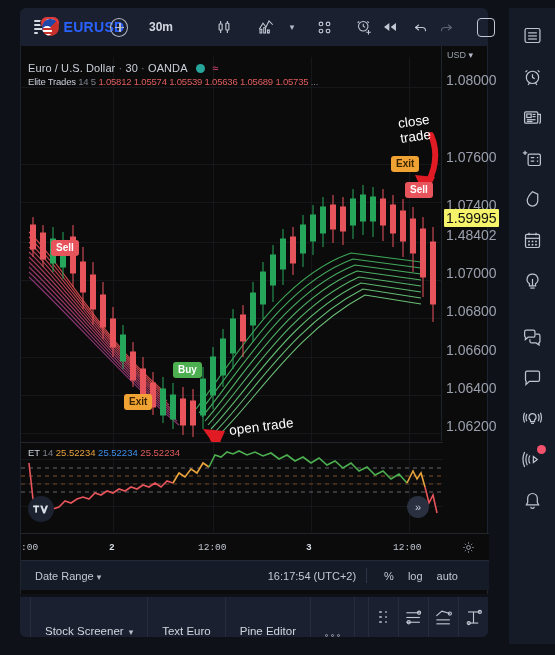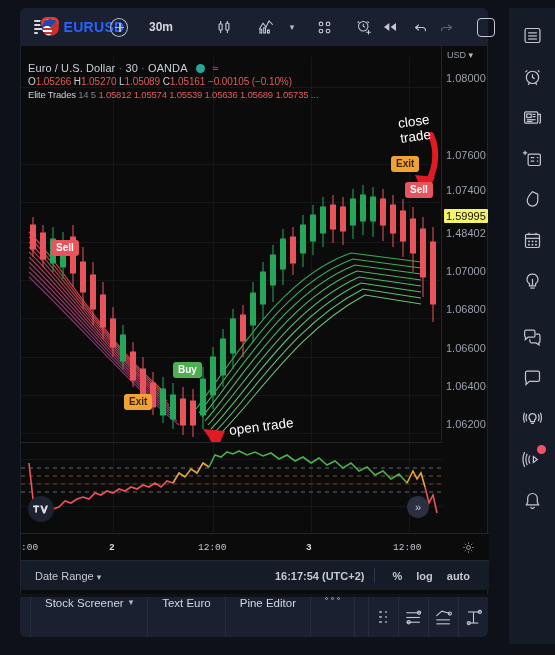--- a/index.html
+++ b/index.html
@@ -93,21 +93,21 @@
     background:#0b0b0c; overflow:hidden;text-decoration:underline;
   }
   #price-axis {
     position:absolute; right:0; top:0; width:46px; height:395px;
     background:#0b0b0c; border-left:1px solid #1e2330;
   }
   .axis-unit {
     position:absolute; left:5px; top:4px; color:#9aa0ad; font-size:9px;
   }
   .axis-tick {
-    position:absolute; left:4px; color:#9aa0ad; font-size:11px; white-space:nowrap;
+    position:absolute; left:4px; color:#9aa0ad; font-size:14px; white-space:nowrap;
   }
   .axis-tick.highlight {
     background:#f5f36a; color:#111; padding:1px 2px; border-radius:1px;
     font-weight:500; left:2px;
   }
   .gridline { position:absolute; left:0; width:422px; height:1px; background:#16171a; }
   .vgrid { position:absolute; top:0; height:395px; width:1px; background:#16171a; }
 
   
   #legend { position:absolute; left:7px; top:5px; z-index:5; }
@@ -179,33 +179,33 @@
     color:#9aa0ad;
   }
 
   
   #status-bar {
     position:absolute; left:0; top:514px; width:468px; height:30px;
     background:#161b28; display:flex; align-items:center;
     border-top:1px solid #232938;
   }
   .sb-left { margin-left:14px; color:#c3c8d4; font-size:11px; }
-  .sb-right { margin-left:auto; display:flex; align-items:center; gap:0; margin-right:12px;font-weight:bold;}
+  .sb-right { margin-left:auto; display:flex; align-items:center; gap:0; margin-right:24px;}
   .sb-time { color:#c3c8d4; font-size:11px; }
   .sb-div { width:1px; height:15px; background:#2d3446; margin:0 10px; }
   .sb-btn { color:#c3c8d4; font-size:11px; padding:0 7px; }
 
   
   #bottom-bar {
     position:absolute; left:20px; top:597px; width:468px; height:40px;
     background:#1b2030; border-radius:0 0 6px 6px;
     display:flex; align-items:center;
   }
   .bb-item {
-    display:flex; align-items:flex-start; gap:5px;
+    display:flex; align-items:flex-end; gap:5px;
     height:40px; padding:0 14px; color:#d2d6de; font-size:11.5px;
     border-right:1px solid #262c3c;
   }
   .bb-item.first { border-left:1px solid #262c3c; margin-left:10px; }
   .bb-icon-group { margin-left:auto; display:flex; align-items:center; height:40px;}
   .bb-ic { width:30px; height:40px; display:flex; align-items:center; justify-content:center;
            color:#c3c8d4; border-left:1px solid #262c3c; }
   .dots6 { display:grid; grid-template-columns:repeat(2,3px); gap:2.5px; }
   .dots6 span { width:2.4px;height:2.4px;background:#9aa0ad;border-radius:50%; }
   .dots3 { display:flex; gap:2.5px; }
@@ -362,27 +362,20 @@
       <div class="vgrid" style="left:192px;"></div>
       <div class="vgrid" style="left:290px;"></div>
       <div class="vgrid" style="left:388px;"></div>
 
       <div id="legend">
         <div class="lg-row1">
           <span>Euro / U.S. Dollar</span><span class="sep"> · </span><span>30</span><span class="sep"> · </span><span>OANDA</span>
           <span class="lg-dot"></span>
           <span class="lg-wave">≈</span>
         </div>
-        <div class="lg-row2">
-          <span class="k">O</span><span>1.05266</span>
-          <span class="k">H</span><span>1.05270</span>
-          <span class="k">L</span><span>1.05089</span>
-          <span class="k">C</span><span>1.05161</span>
-          <span>−0.00105 (−0.10%)</span>
-        </div>
         <div class="lg-row3">
           <span class="nm">Elite Trades</span>
           <span class="prm">14 5</span>
           <span>1.05812</span>
           <span>1.05574</span>
           <span>1.05539</span>
           <span>1.05636</span>
           <span>1.05689</span>
           <span>1.05735</span>
           <span class="prm">...</span>
@@ -551,39 +544,46 @@
       <div class="marker m-exit" style="left:370px; top:99px;">Exit</div>
       <div class="marker m-sell" style="left:384px; top:125px;">Sell</div>
     </div>
 
     <div id="price-axis">
       <div class="axis-unit">
         <span>USD</span> <span class="chev">▾</span>
       </div>
       <div class="axis-tick" style="top:26px;">1.08000</div>
       <div class="axis-tick" style="top:103px;">1.07600</div>
-      <div class="axis-tick" style="top:138px;">1.07400</div>
+      <div class="axis-tick" style="top:151px;">1.07400</div>
       <div class="axis-tick highlight" style="top:163px;">1.59995</div>
       <div class="axis-tick" style="top:181px;">1.48402</div>
       <div class="axis-tick" style="top:219px;">1.07000</div>
       <div class="axis-tick" style="top:257px;">1.06800</div>
       <div class="axis-tick" style="top:296px;">1.06600</div>
       <div class="axis-tick" style="top:334px;">1.06400</div>
       <div class="axis-tick" style="top:372px;">1.06200</div>
     </div>
 
     <div id="ind-pane">
       <div class="gridline" style="top:16px;"></div>
       <div class="gridline" style="top:40px;"></div>
       <div class="gridline" style="top:63px;"></div>
       <div class="vgrid" style="left:92px;height:90px;"></div>
       <div class="vgrid" style="left:192px;height:90px;"></div>
       <div class="vgrid" style="left:290px;height:90px;"></div>
       <div class="vgrid" style="left:388px;height:90px;"></div>
 
+      <div id="ind-legend">
+        <span class="nm">ET</span>
+        <span class="pm">14</span>
+        <span style="color:#e8a33d">25.52234</span>
+        <span style="color:#3d8ee8">25.52234</span>
+        <span style="color:#e05c5c">25.52234</span>
+      </div>
 
       <svg width="422" height="90" viewBox="0 0 422 90" style="position:absolute;left:0;top:0;">
 
         <line x1="0" y1="25" x2="422" y2="25" stroke="#6b6f78" stroke-width="0.9" stroke-dasharray="4 4"></line>
         <line x1="0" y1="33" x2="422" y2="33" stroke="#8a5a2a" stroke-width="0.9" stroke-dasharray="4 4"></line>
         <line x1="0" y1="41" x2="422" y2="41" stroke="#7a4a2a" stroke-width="0.9" stroke-dasharray="4 4"></line>
         <line x1="0" y1="49" x2="422" y2="49" stroke="#6b6f78" stroke-width="0.9" stroke-dasharray="4 4"></line>
 
         <path d="M8 20 L12 56 L16 70 L20 74 L26 72 L32 66 L38 64 L44 58 L50 60 L56 56 L62 54 L68 56
                  L74 50 L80 52 L86 48 L92 50 L98 46 L104 48 L110 44 L116 46 L122 42 L128 44 L134 40

